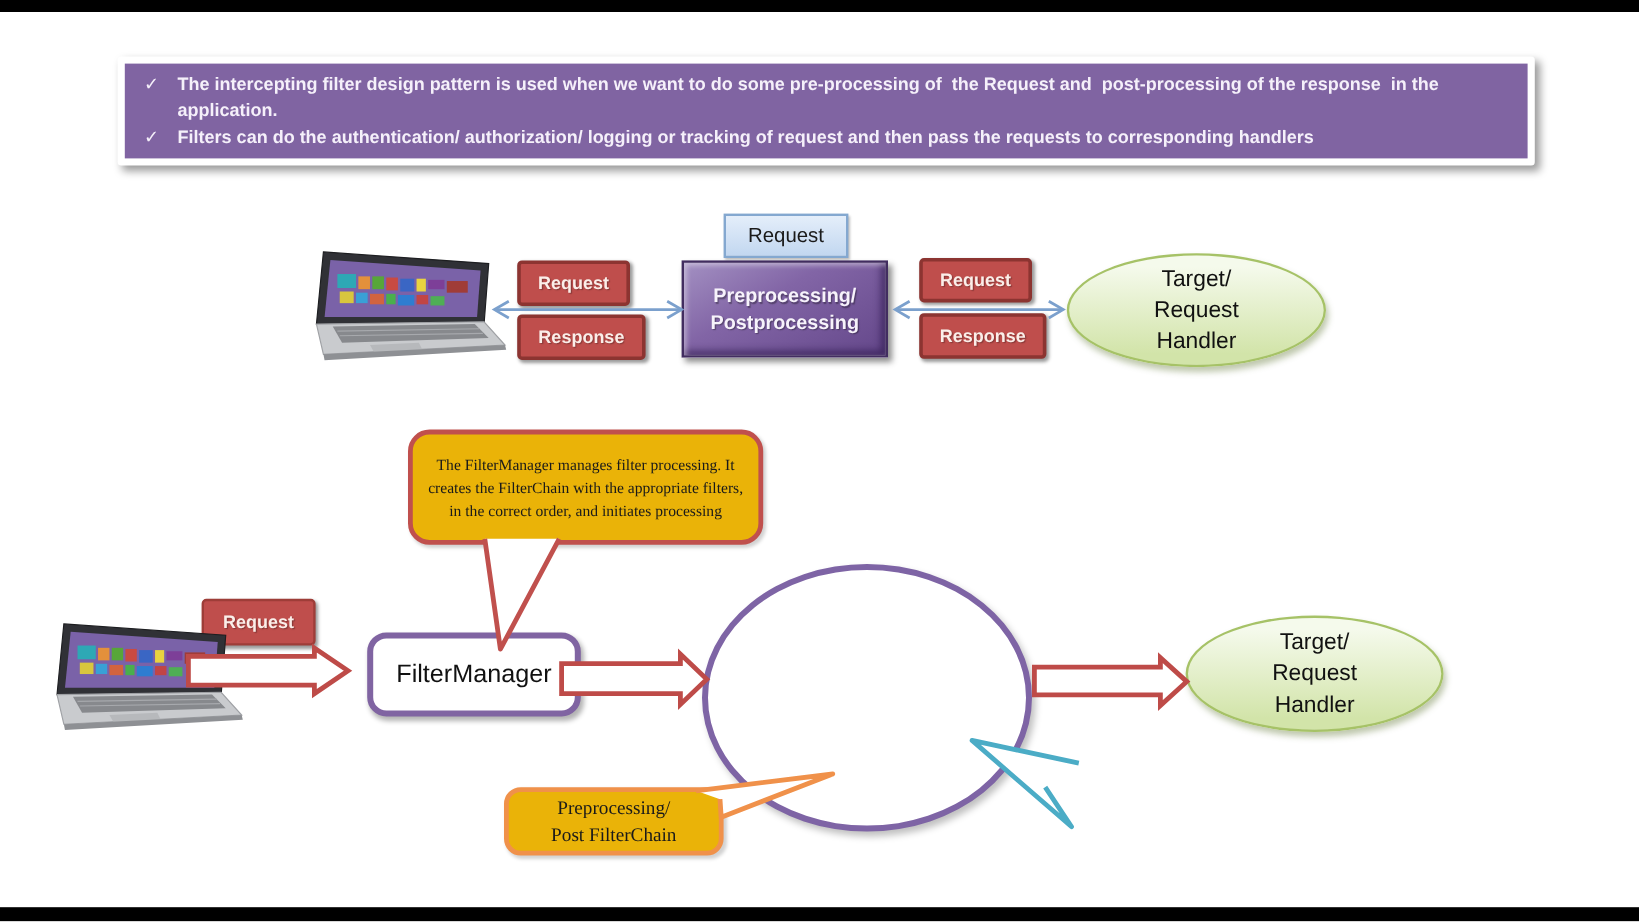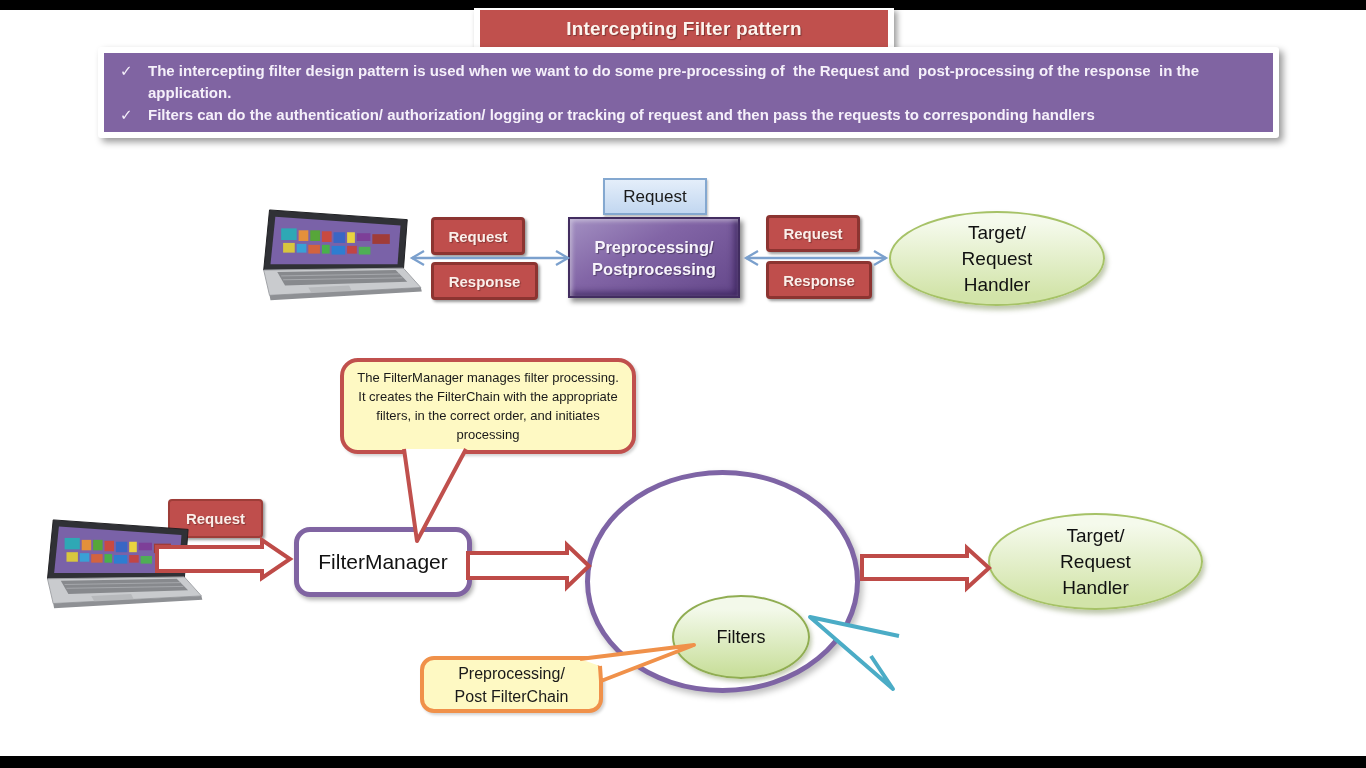--- a/index.html
+++ b/index.html
@@ -44,62 +44,57 @@
   .proc-box span{color:#f7f3fb;font-size:16.5px;font-weight:600;line-height:22px;text-shadow:1px 1px 1px rgba(0,0,0,.35);}
 
   
   .green-ell{border-radius:50%;border:2px solid #a6c267;
              background:linear-gradient(#f5faec 10%,#d2e4a9 90%);
              box-shadow:2px 4px 5px rgba(110,130,70,.45);
              display:flex;flex-direction:column;align-items:center;justify-content:center;}
   .green-ell span{color:#111;font-size:19px;line-height:26px;}
 
   
-  .fm-box{left:294px;top:527px;width:178px;height:70px;background:#fff;border:5px solid #8064a2;
+  .fm-box{left:306px;top:527px;width:178px;height:70px;background:#fff;border:5px solid #8064a2;
           border-radius:16px;box-shadow:2px 3px 4px rgba(0,0,0,.3);
           display:flex;align-items:center;justify-content:center;}
   .fm-box span{font-size:21px;color:#111;}
 
   
   .chain-ell{left:585px;top:470px;width:275px;height:223px;background:#fff;border:5px solid #7e64a5;
              border-radius:50%;box-shadow:3px 4px 6px rgba(0,0,0,.25);}
   .chain-label{left:600px;top:508px;width:245px;text-align:center;font-size:30px;color:#111;}
 
   
   .filters-ell{left:672px;top:595px;width:138px;height:84px;border-radius:50%;border:2px solid #90ad52;
                background:linear-gradient(#f3f9ea 15%,#c9df9c 95%);
                box-shadow:2px 3px 4px rgba(110,130,70,.4);
                display:flex;align-items:center;justify-content:center;}
   .filters-ell span{font-size:18px;color:#111;}
 
   
-  .bubble{background:#fef9c3;display:flex;flex-direction:column;align-items:center;justify-content:center;
-          text-align:center;color:#1a1a1a;box-shadow:2px 2px 3px rgba(0,0,0,.18);}
+  .bubble{background:#eab308;display:flex;flex-direction:column;align-items:center;justify-content:center;
+          text-align:center;color:#1a1a1a;box-shadow:2px 2px 3px rgba(0,0,0,.18);font-family:Liberation Serif, serif;}
   .bubble-red{left:340px;top:358px;width:296px;height:96px;border:4px solid #c0504d;border-radius:18px;
               font-size:13px;line-height:19px;padding:4px 12px;}
   .bubble-orange{left:420px;top:656px;width:183px;height:57px;border:4px solid #f0914a;border-radius:14px;}
   .bubble-orange span{font-size:16px;line-height:23px;}
   .bubble-teal{left:888px;top:632px;width:155px;height:112px;border:4px solid #4bacc6;border-radius:18px;
                font-size:13px;line-height:21px;padding:2px 10px;}
 
   svg.overlay{position:absolute;left:0;top:0;z-index:10;pointer-events:none;}
 </style>
 </head>
 <body>
 
 <div id="stage">
 
   <div class="abs bar" style="top:0;height:10px;"></div>
   <div class="abs bar" style="top:756px;height:12px;"></div>
 
-  <div class="abs title-frame">
-    <div class="title-box">
-      <span>Intercepting Filter pattern</span>
-    </div>
-  </div>
 
   <div class="abs intro-frame">
     <div class="intro-box">
       <div class="intro-row">
         <span class="intro-check">✓</span>
         <span class="intro-text">The intercepting filter design pattern is used when we want to do some pre-processing of  the Request and  post-processing of the response  in the application.</span>
       </div>
       <div class="intro-row">
         <span class="intro-check">✓</span>
         <span class="intro-text">Filters can do the authentication/ authorization/ logging or tracking of request and then pass the requests to corresponding handlers</span>
@@ -143,23 +138,20 @@
   <div class="abs red-tag flat" style="left:168px;top:499px;width:95px;height:39px;">
     <span>Request</span>
   </div>
 
   <div class="abs fm-box">
     <span>FilterManager</span>
   </div>
 
   <div class="abs chain-ell"></div>
 
-  <div class="abs filters-ell">
-    <span>Filters</span>
-  </div>
 
   <div class="abs green-ell" style="left:988px;top:513px;width:215px;height:97px;">
     <span>Target/</span>
     <span>Request</span>
     <span>Handler</span>
   </div>
 
   <div class="abs bubble bubble-orange">
     <span>Preprocessing/</span>
     <span>Post FilterChain</span>

